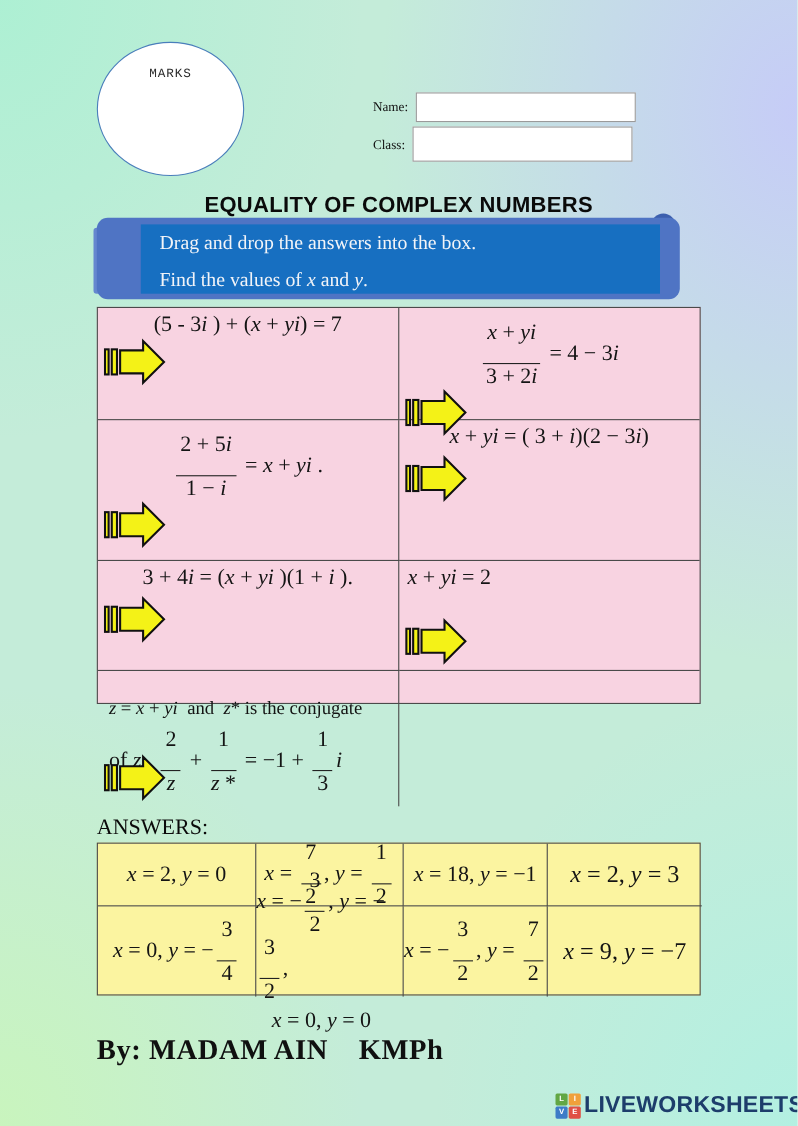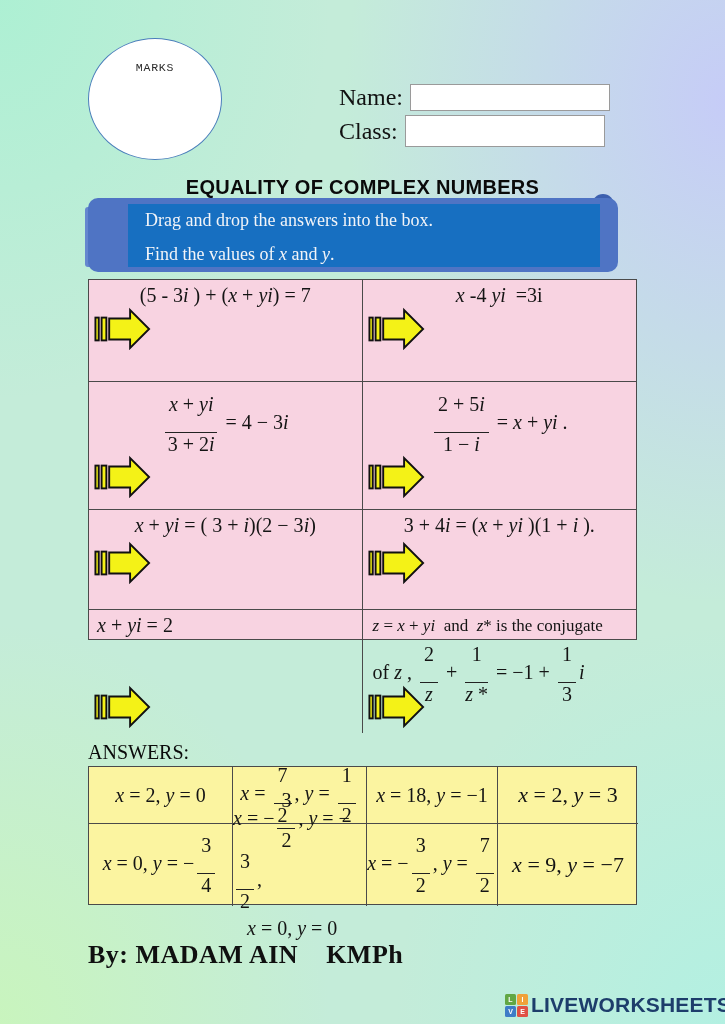--- a/index.html
+++ b/index.html
@@ -15,21 +15,21 @@
   }
   
   .marks-oval{
     position:absolute; left:88px; top:38px; width:134px; height:122px;
     background:#fff; border:1.6px solid #4a7ebb; border-radius:50%;
     text-align:center; box-sizing:border-box; padding-top:22px;
     font-family:Liberation Mono, monospace; font-size:11.5px; letter-spacing:0.8px; color:#2b2b2b;
   }
   
   .field-row{position:absolute; display:flex; align-items:center; gap:7px;}
-  .field-row .flabel{font-size:24px; color:#111;}
+  .field-row .flabel{font-size:12px; color:#111;}
   .field-row input{
     width:200px; background:#fff; border:1px solid #9a9a9a; box-sizing:border-box;
     font:15px "Liberation Serif", serif; padding:2px 4px; outline:none;
   }
   .row-name{left:339px; top:84px;}  .row-name input{height:27px;}
   .row-class{left:339px; top:115px;} .row-class input{height:32px;}
   
   .title{
     position:absolute; left:0; top:176px; width:725px; text-align:center;
     font-family:"Liberation Sans", sans-serif; font-weight:900; font-size:20px;
@@ -60,21 +60,21 @@
   .pcell:nth-child(2n){border-right:none;}
   .pcell:nth-child(n+7){border-bottom:none;}
   .parrow{position:absolute; width:57px; height:46px; left:5px;}
   .pcell-r1 .parrow{top:26px;}
   .pcell-r2 .parrow{top:72px;}
   .pcell-r2{padding-top:12px;}
   .pcell-r3 .parrow{top:30px;}
   .pcell-r4 .parrow{top:auto; bottom:3px;}
   .pcell-left4{text-align:left; padding-left:8px;}
   .pcell-right4{text-align:left; padding-left:10px;}
-  .pcell-right4 .mline1{font-size:17px; display:block; margin-top:2px;}
+  .pcell-right4 .mline1{font-size:17px; display:block; margin-top:20px;}
   .pcell-right4 .mline2{font-size:20px; display:block; margin-top:8px;}
   
   .frac{display:inline-block; vertical-align:middle; text-align:center; margin:0 3px; line-height:1.05;}
   .frac .num{display:block; border-bottom:1.4px solid #222; padding:0 4px 17px;}
   .frac .den{display:block; padding-top:1px;}
   
   .answers-heading{position:absolute; left:88px; top:741px; font-size:20px; font-weight:normal; color:#0a0a0a;}
   .atable{
     position:absolute; left:88px; top:766px; width:549px; height:139px;
     display:grid; grid-template-columns:144px 134px 131px 140px; grid-template-rows:57px 82px;
@@ -145,26 +145,20 @@
     </div>
   </div>
 
   <div class="ptable">
     <div class="pcell pcell-r1">
       <span>(5 - 3<i>i</i> ) + (<i>x</i> + <i>yi</i>) = 7</span>
       <svg class="parrow">
           <use href="#striped-arrow"></use>
         </svg>
     </div>
-    <div class="pcell pcell-r1">
-      <span><i>x</i> -4 <i>yi</i> &nbsp;=3i</span>
-      <svg class="parrow">
-          <use href="#striped-arrow"></use>
-        </svg>
-    </div>
     <div class="pcell pcell-r2">
       <span><span class="frac"><span class="num"><i>x</i> + <i>yi</i></span><span class="den">3 + 2<i>i</i></span></span> = 4 − 3<i>i</i></span>
       <svg class="parrow">
           <use href="#striped-arrow"></use>
         </svg>
     </div>
     <div class="pcell pcell-r2">
       <span><span class="frac"><span class="num">2 + 5<i>i</i></span><span class="den">1 − <i>i</i></span></span> = <i>x</i> + <i>yi</i> .</span>
       <svg class="parrow">
           <use href="#striped-arrow"></use>

